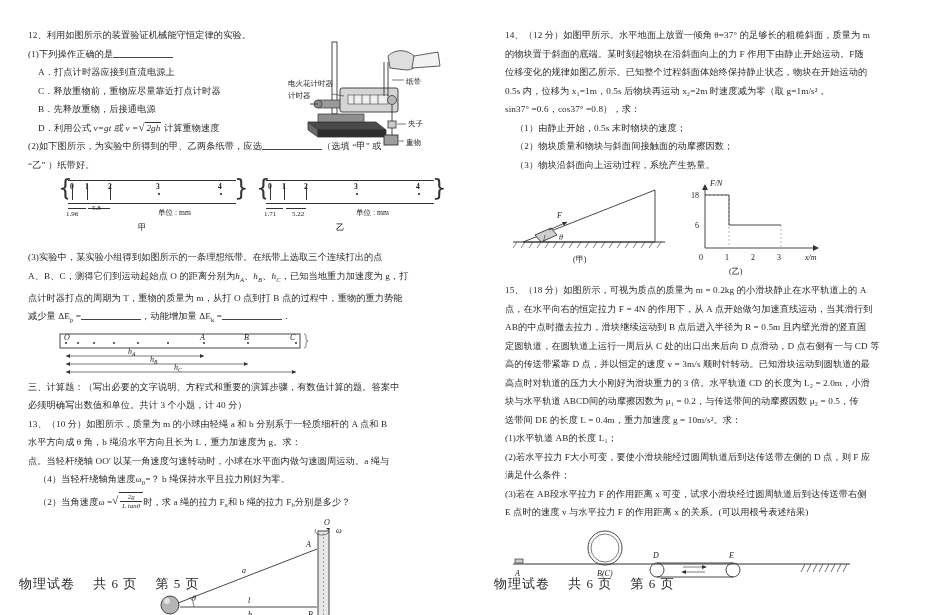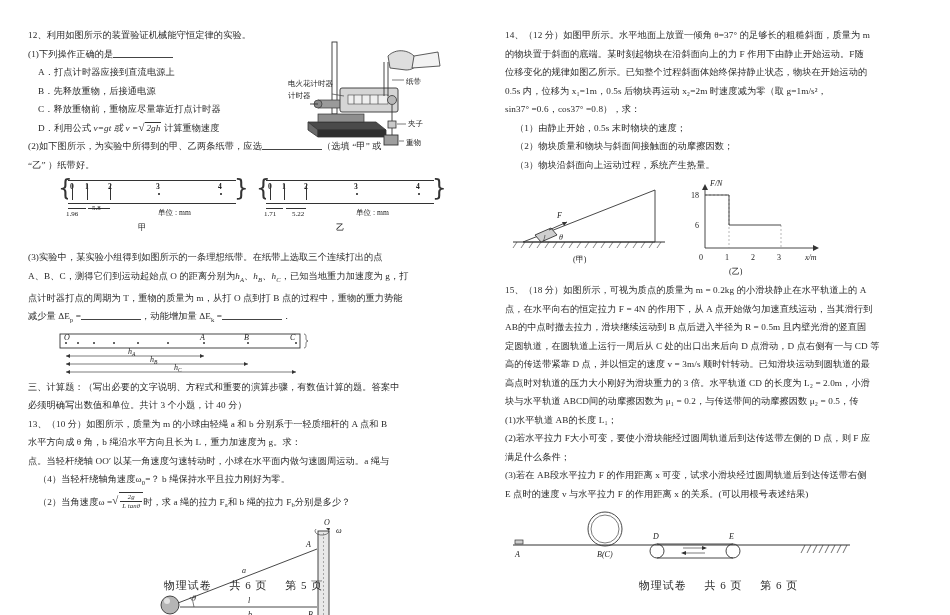--- a/index.html
+++ b/index.html
@@ -108,22 +108,21 @@
   
   .fig14 { position: relative; height: 105px; margin-top: 2px; }
 
   
   .fig15 { position: relative; height: 62px; margin-top: 4px; }
 
   .footer {
     position: absolute;
     bottom: 22px;
     left: 12px; right: 0;
-    text-align: center;
-    font-size: 11px;
+    font-size: 13px;
     letter-spacing: 1px;
     color: #2a2a2a;
   }
   .footer span { margin: 0 7px; }
 
   svg { display: block; overflow: visible; }
   .stroke { stroke: #333; fill: none; stroke-width: 0.9; }
   .stroke-thin { stroke: #444; fill: none; stroke-width: 0.7; }
   .lbl { font-family: "Liberation Serif", serif; font-size: 8px; fill: #222; }
   .lbl-i { font-family: "Liberation Serif", serif; font-size: 8px; fill: #222; font-style: italic; }
@@ -177,22 +176,22 @@
       <text class="lbl-cn" x="118" y="107">重物</text>
       <line x1="111" y1="103" x2="116" y2="103" class="stroke-thin"></line>
     </svg>
   </div>
 
   <div class="ptext">12、利用如图所示的装置验证机械能守恒定律的实验。</div>
   <div class="ptext">
     <span>(1)下列操作正确的是</span><span class="blank lg"></span>
   </div>
   <div class="ptext sub">A．打点计时器应接到直流电源上</div>
+  <div class="ptext sub">C．释放重物前，重物应尽量靠近打点计时器</div>
   <div class="ptext sub">B．先释放重物，后接通电源</div>
-  <div class="ptext sub">C．释放重物前，重物应尽量靠近打点计时器</div>
   <div class="ptext sub">
     <span>D．利用公式</span>
     <span class="it">v=gt 或</span>
     <span class="it">v =</span><span class="sqrt"><span class="rad it">2gh</span></span>
     <span>计算重物速度</span>
   </div>
   <div class="ptext">
     <span>(2)如下图所示，为实验中所得到的甲、乙两条纸带，应选</span><span class="blank lg"></span><span>（选填 “甲” 或</span>
   </div>
   <div class="ptext">“乙” ）纸带好。</div>
@@ -410,20 +409,21 @@
     </svg>
   </div>
 
   <div class="ptext">15、（18 分）如图所示，可视为质点的质量为 m = 0.2kg 的小滑块静止在水平轨道上的 A</div>
   <div class="ptext">点，在水平向右的恒定拉力 F = 4N 的作用下，从 A 点开始做匀加速直线运动，当其滑行到</div>
   <div class="ptext">AB的中点时撤去拉力，滑块继续运动到 B 点后进入半径为 R = 0.5m 且内壁光滑的竖直固</div>
   <div class="ptext">定圆轨道，在圆轨道上运行一周后从 C 处的出口出来后向 D 点滑动，D 点右侧有一与 CD 等</div>
   <div class="ptext">高的传送带紧靠 D 点，并以恒定的速度 v = 3m/s 顺时针转动。已知滑块运动到圆轨道的最</div>
   <div class="ptext">高点时对轨道的压力大小刚好为滑块重力的 3 倍。水平轨道 CD 的长度为 L₂ = 2.0m，小滑</div>
   <div class="ptext">块与水平轨道 ABCD间的动摩擦因数为 μ₁ = 0.2，与传送带间的动摩擦因数 μ₂ = 0.5，传</div>
+  <div class="ptext">送带间 DE 的长度 L = 0.4m，重力加速度 g = 10m/s²。求：</div>
   <div class="ptext">(1)水平轨道 AB的长度 L₁；</div>
   <div class="ptext">(2)若水平拉力 F大小可变，要使小滑块能经过圆周轨道后到达传送带左侧的 D 点，则 F 应</div>
   <div class="ptext">满足什么条件；</div>
   <div class="ptext">(3)若在 AB段水平拉力 F 的作用距离 x 可变，试求小滑块经过圆周轨道后到达传送带右侧</div>
   <div class="ptext">E 点时的速度 v 与水平拉力 F 的作用距离 x 的关系。(可以用根号表述结果)</div>
 
   <div class="fig15">
     <svg width="400" height="62" viewBox="0 0 400 62">
 
       <line x1="8" y1="38" x2="300" y2="38" stroke="#333" stroke-width="1.1"></line>

